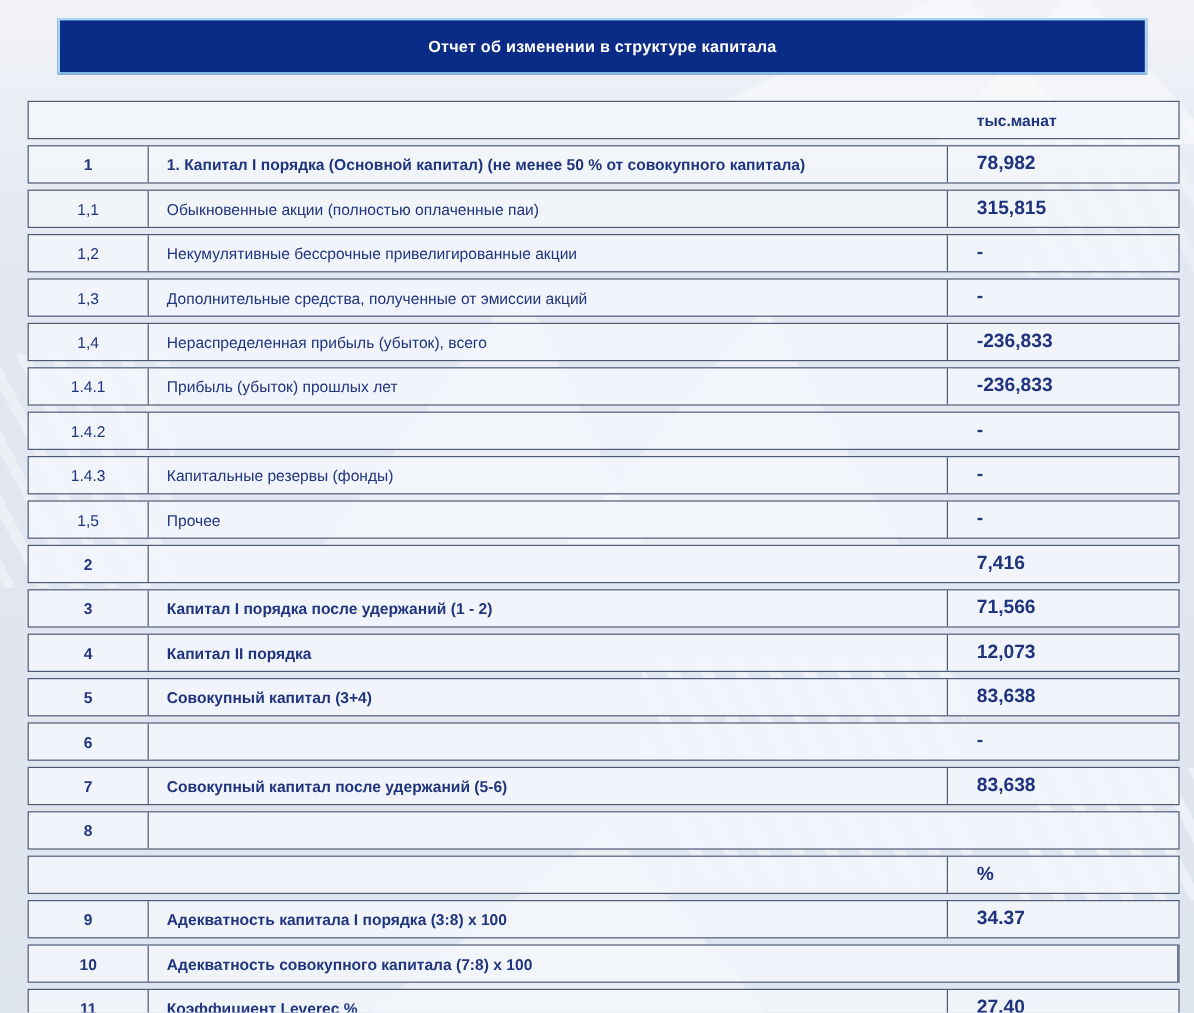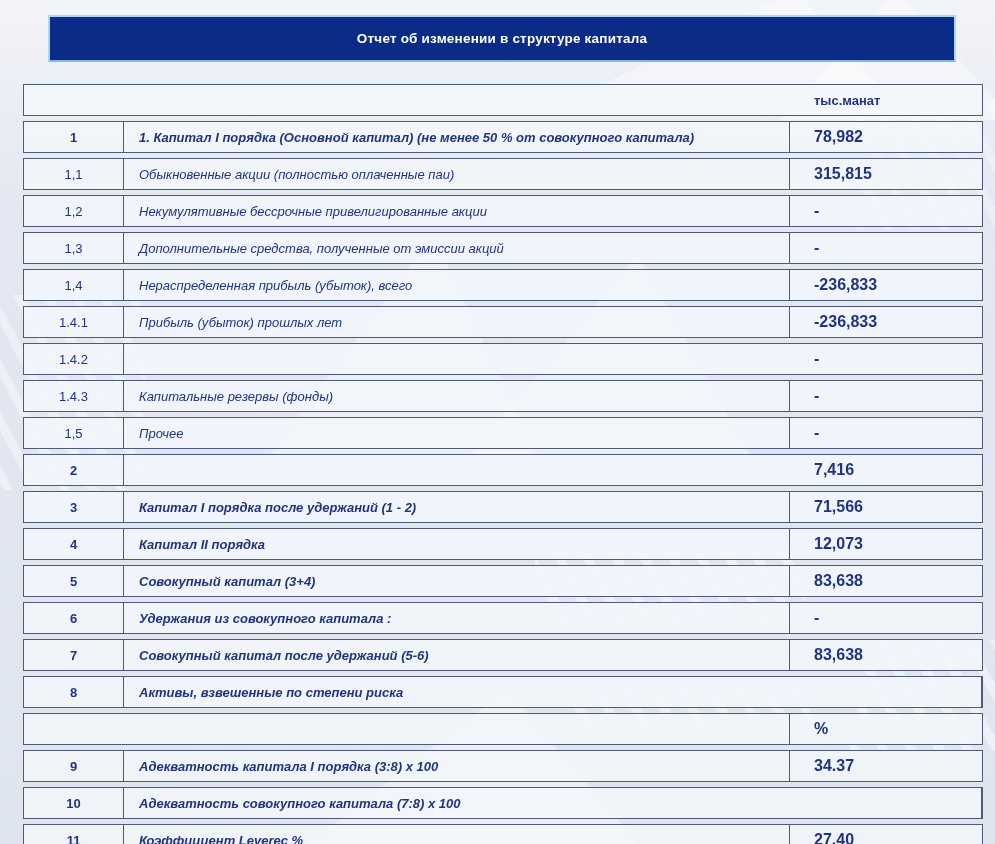--- a/index.html
+++ b/index.html
@@ -41,21 +41,21 @@
     height:32px;margin-bottom:5px;
     display:flex;box-sizing:border-box;
     border:1px solid var(--line,#4e5b76);
     background:rgba(243,246,251,0.88);
     color:var(--ink,#20357e);
     font-size:13px;
     justify-content:space-between;
   }
   .cell{display:flex;align-items:center;box-sizing:border-box;height:100%;}
   .c-num{width:100px;justify-content:center;border-right:1px solid var(--line,#4e5b76);}
-  .c-label{flex:1;padding-left:15px;border-right:1px solid var(--line,#4e5b76);font-style:italic;}
+  .c-label{flex:1;padding-left:15px;border-right:1px solid var(--line,#4e5b76);}
   .c-value{width:192px;padding-left:24px;font-weight:600;font-size:16px;}
   .row.bold .c-num,.row.bold .c-label{font-weight:bold;}
   
   .c-merged{flex:1;}
   .row.hdr .c-value{font-weight:600;font-size:13px;}
 </style>
 </head>
 <body>
 
 <div class="page" style="--banner-bg: #0a2c86; --banner-border: #a7d7f4; --line: #4e5b76; --ink: #20357e;">
@@ -138,31 +138,29 @@
         <div class="cell c-label">Капитал II порядка</div>
         <div class="cell c-value">12,073</div>
       </div>
       <div class="row bold">
         <div class="cell c-num">5</div>
         <div class="cell c-label"> Совокупный капитал (3+4)</div>
         <div class="cell c-value">83,638</div>
       </div>
       <div class="row bold">
         <div class="cell c-num">6</div>
-        <div class="cell c-label">Удержания из совокупного капитала :</div>
         <div class="cell c-value">-</div>
       </div>
       <div class="row bold">
         <div class="cell c-num">7</div>
         <div class="cell c-label">Совокупный капитал после удержаний (5-6)</div>
         <div class="cell c-value">83,638</div>
       </div>
       <div class="row bold">
         <div class="cell c-num">8</div>
-        <div class="cell c-label">Активы, взвешенные по степени риска</div>
       </div>
       <div class="row">
         <div class="cell c-merged" style="border-right:1px solid var(--line)"></div>
         <div class="cell c-value">%</div>
       </div>
       <div class="row bold">
         <div class="cell c-num">9</div>
         <div class="cell c-label">Адекватность капитала I порядка (3:8) х 100</div>
         <div class="cell c-value">34.37</div>
       </div>

